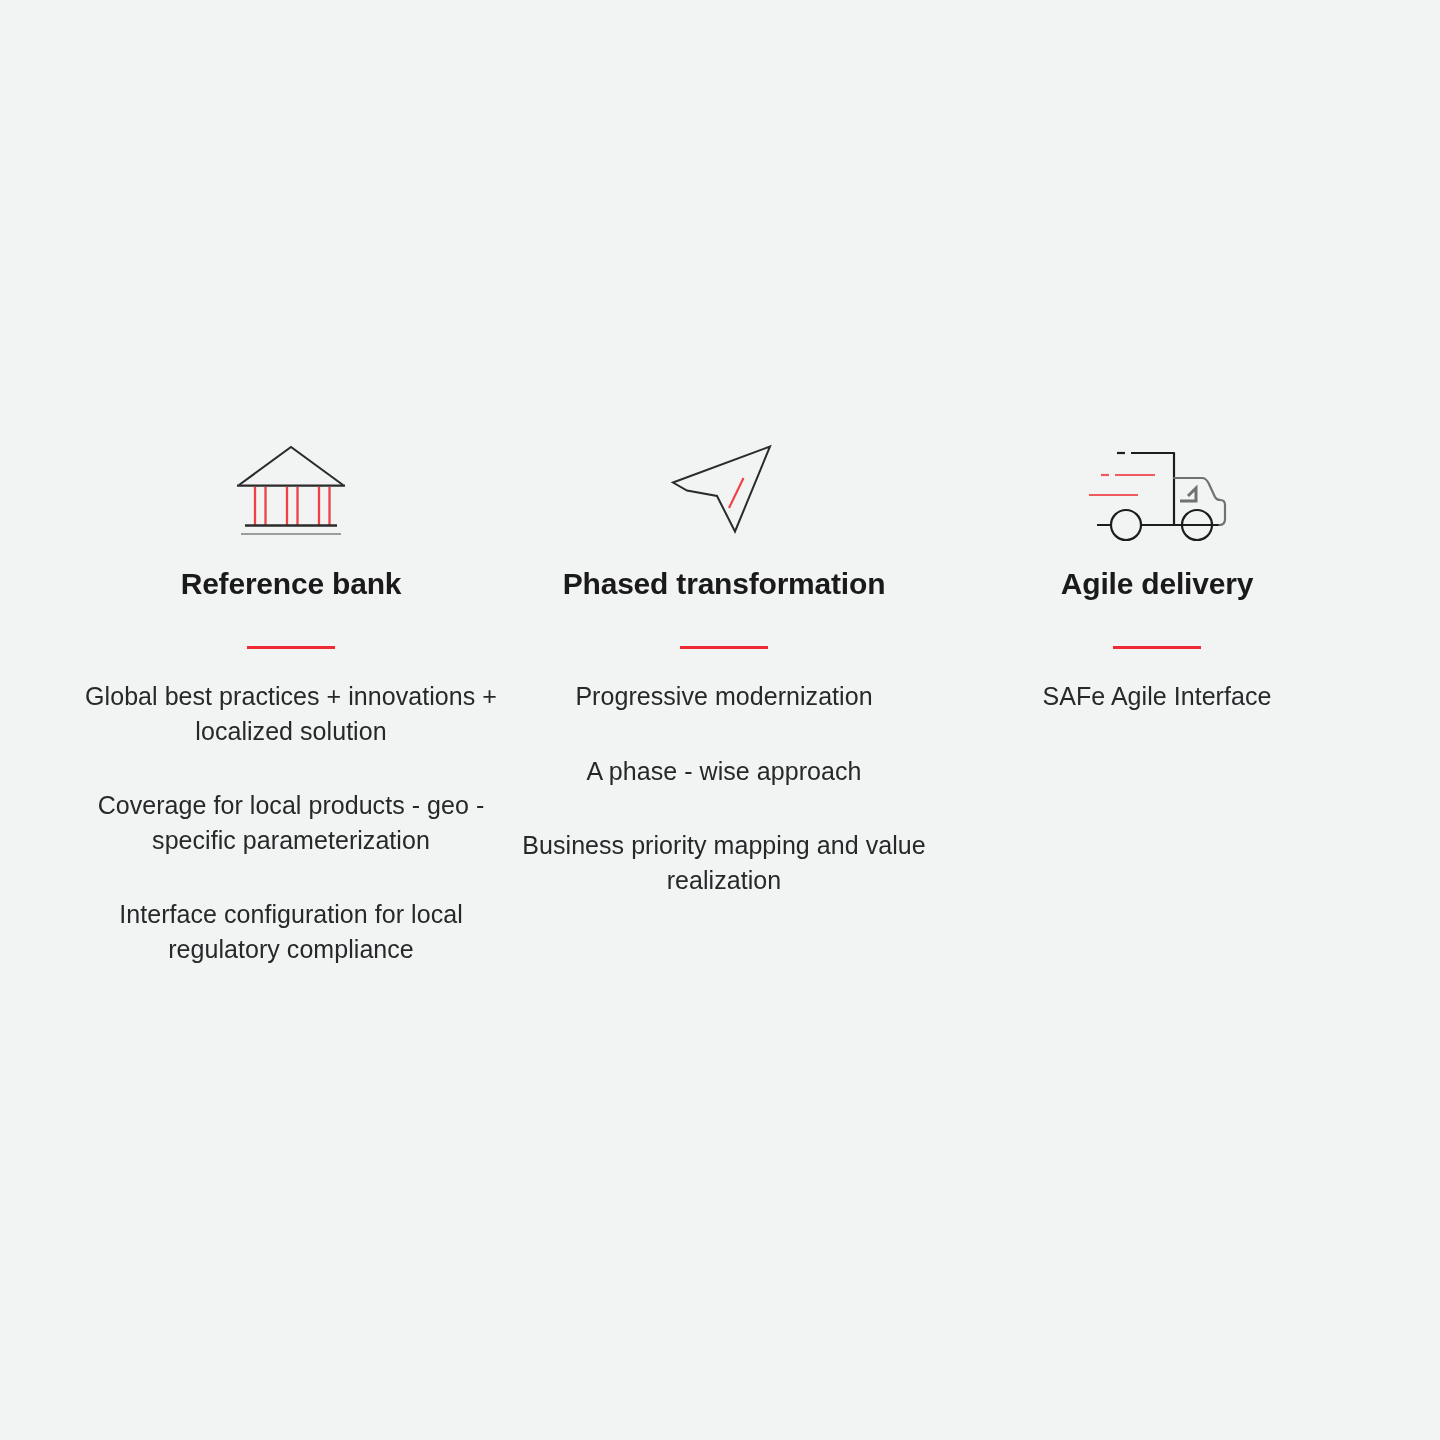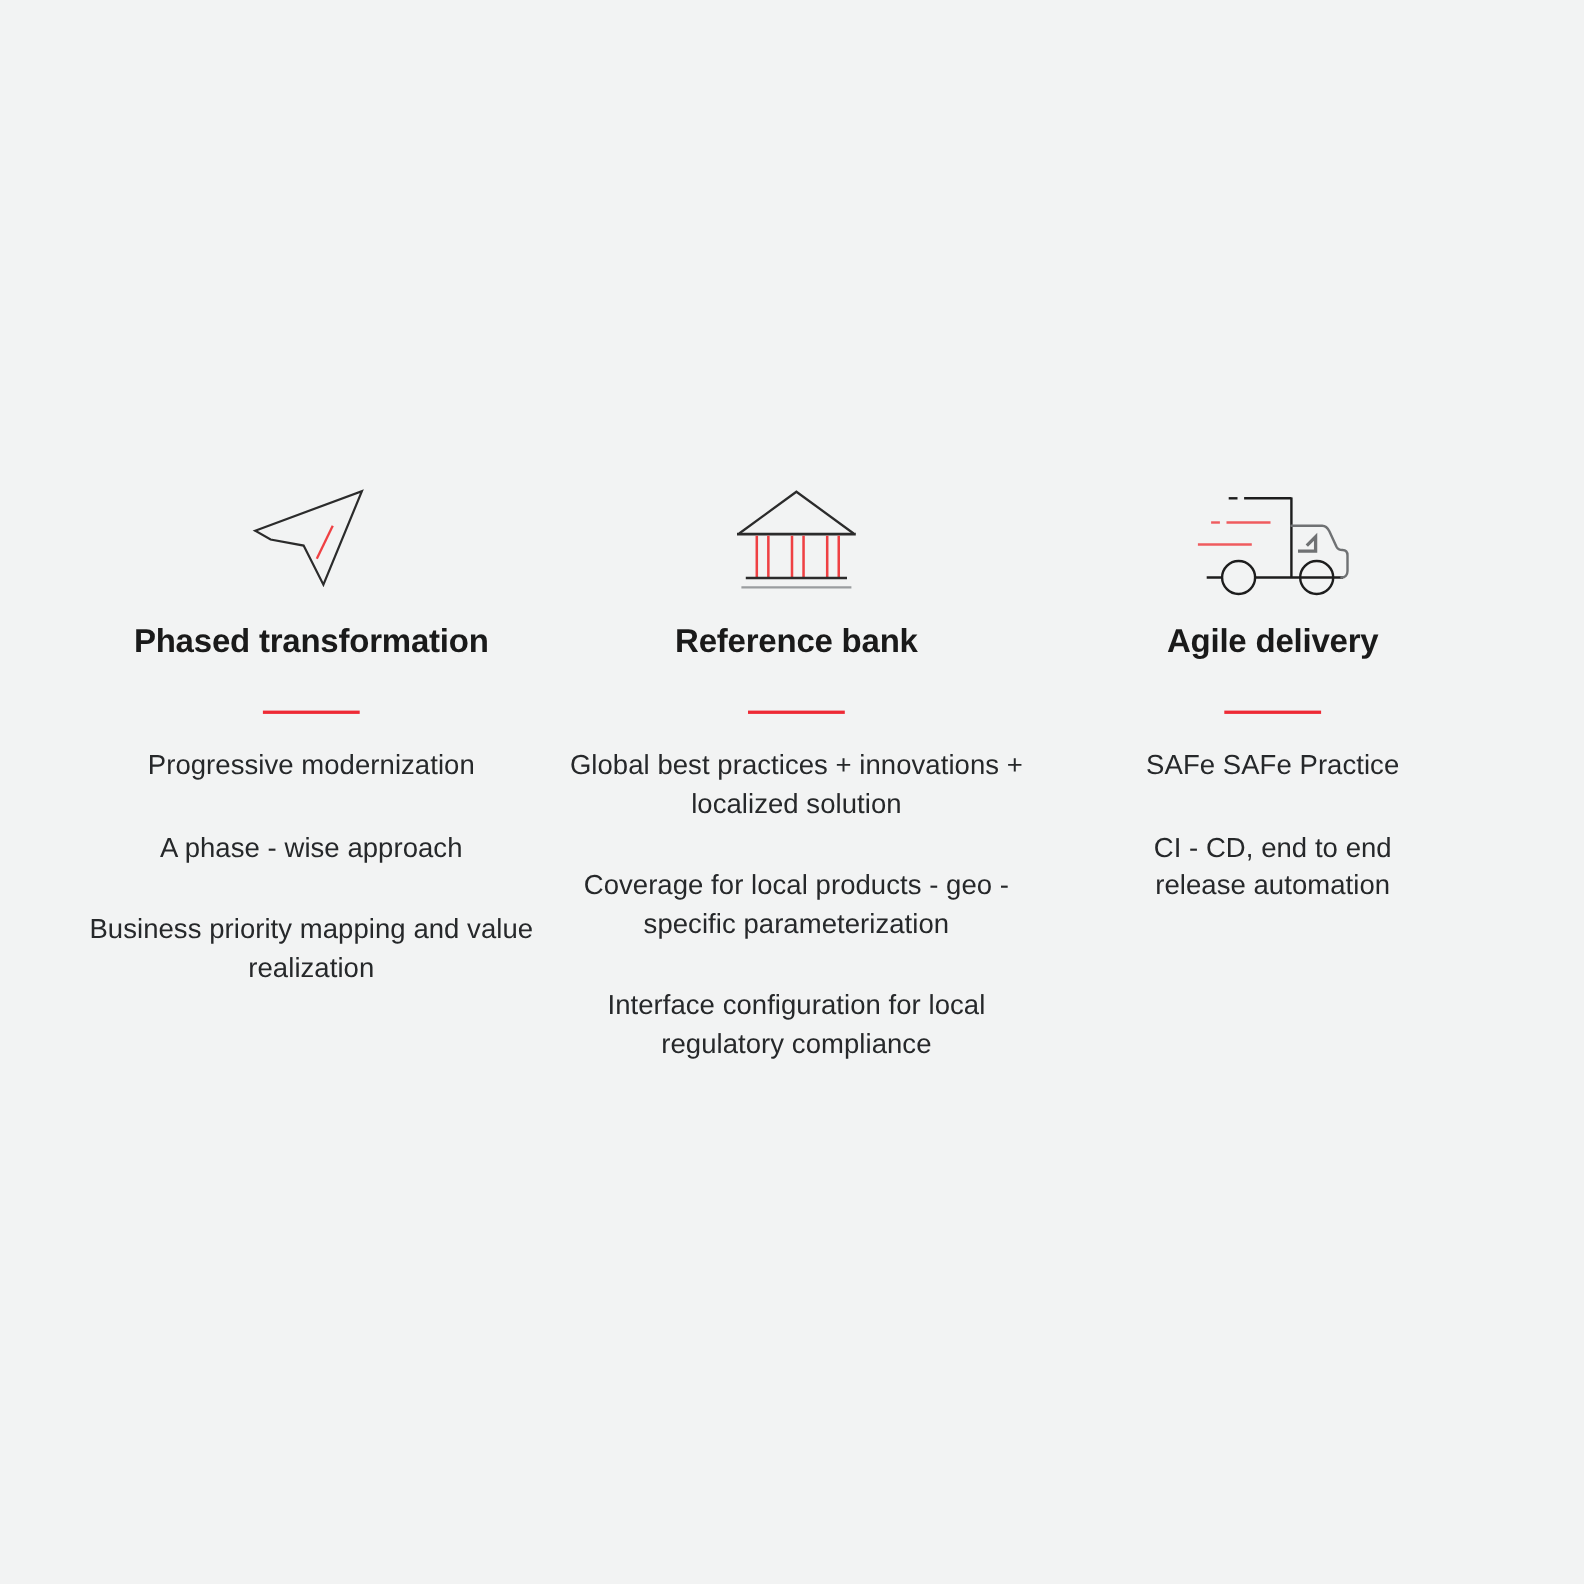--- a/index.html
+++ b/index.html
@@ -94,42 +94,20 @@
   .col-phased .item { max-width: 420px; }
   .col-agile  .item { max-width: 300px; }
 </style>
 </head>
 <body>
 
 <div class="page">
 
   <div class="columns">
 
-    <div class="column col-phased">
-
-      <div class="icon-wrap">
-        <svg width="110" height="102" viewBox="0 0 110 102" fill="none">
-          <path d="M4 44.5 L101 8.5 L66 93.5 L48 58 L18 52.5 Z" stroke="#2b2b2b" stroke-width="2" stroke-linejoin="miter" fill="none"></path>
-          <path d="M48 58 L101 8.5" stroke="#2b2b2b" stroke-width="0" fill="none"></path>
-          <line x1="46" y1="53.5" x2="29.5" y2="70" stroke="#2b2b2b" stroke-width="0"></line>
-
-          <line x1="74.5" y1="40" x2="60" y2="70" stroke="#ef4043" stroke-width="2.1"></line>
-        </svg>
-      </div>
-
-      <div class="col-title">Phased transformation</div>
-      <div class="divider"></div>
-
-      <div class="items">
-        <div class="item">Progressive modernization</div>
-        <div class="item">A phase - wise approach</div>
-        <div class="item">Business priority mapping and value realization</div>
-      </div>
-    </div>
-
     <div class="column col-bank">
 
       <div class="icon-wrap">
         <svg width="116" height="104" viewBox="0 0 116 104" fill="none">
 
           <path d="M6 48 L58 10 L110 48" stroke="#2b2b2b" stroke-width="2.1" stroke-linejoin="miter" fill="none"></path>
 
           <line x1="4" y1="48.6" x2="112" y2="48.6" stroke="#2b2b2b" stroke-width="2.4"></line>
 
           <line x1="22" y1="50" x2="22" y2="88" stroke="#ef4043" stroke-width="2.3"></line>
@@ -147,20 +125,42 @@
       <div class="col-title">Reference bank</div>
       <div class="divider"></div>
 
       <div class="items">
         <div class="item">Global best practices + innovations + localized solution</div>
         <div class="item">Coverage for local products - geo - specific parameterization</div>
         <div class="item">Interface configuration for local regulatory compliance</div>
       </div>
     </div>
 
+    <div class="column col-phased">
+
+      <div class="icon-wrap">
+        <svg width="110" height="102" viewBox="0 0 110 102" fill="none">
+          <path d="M4 44.5 L101 8.5 L66 93.5 L48 58 L18 52.5 Z" stroke="#2b2b2b" stroke-width="2" stroke-linejoin="miter" fill="none"></path>
+          <path d="M48 58 L101 8.5" stroke="#2b2b2b" stroke-width="0" fill="none"></path>
+          <line x1="46" y1="53.5" x2="29.5" y2="70" stroke="#2b2b2b" stroke-width="0"></line>
+
+          <line x1="74.5" y1="40" x2="60" y2="70" stroke="#ef4043" stroke-width="2.1"></line>
+        </svg>
+      </div>
+
+      <div class="col-title">Phased transformation</div>
+      <div class="divider"></div>
+
+      <div class="items">
+        <div class="item">Progressive modernization</div>
+        <div class="item">A phase - wise approach</div>
+        <div class="item">Business priority mapping and value realization</div>
+      </div>
+    </div>
+
     <div class="column col-agile">
 
       <div class="icon-wrap">
         <svg width="148" height="100" viewBox="0 0 148 100" fill="none">
 
           <line x1="34" y1="14" x2="42" y2="14" stroke="#1d1d1d" stroke-width="2.2"></line>
           <line x1="48" y1="14" x2="91" y2="14" stroke="#1d1d1d" stroke-width="2.2"></line>
           <line x1="18" y1="36" x2="26" y2="36" stroke="#ef5b5e" stroke-width="2.2"></line>
           <line x1="32" y1="36" x2="72" y2="36" stroke="#ef5b5e" stroke-width="2.2"></line>
           <line x1="6" y1="56" x2="55" y2="56" stroke="#ef5b5e" stroke-width="2.2"></line>
@@ -174,19 +174,18 @@
 
           <circle cx="43" cy="86" r="15" stroke="#1d1d1d" stroke-width="2.2" fill="#f2f3f3"></circle>
           <circle cx="114" cy="86" r="15" stroke="#1d1d1d" stroke-width="2.2" fill="none"></circle>
         </svg>
       </div>
 
       <div class="col-title">Agile delivery</div>
       <div class="divider"></div>
 
       <div class="items">
-        <div class="item">SAFe SAFe Practice</div>
-        <div class="item">CI - CD, end to end release automation</div>
+        <div class="item">SAFe Agile Interface</div>
       </div>
     </div>
 
   </div>
 </div>
 
 </body></html>

